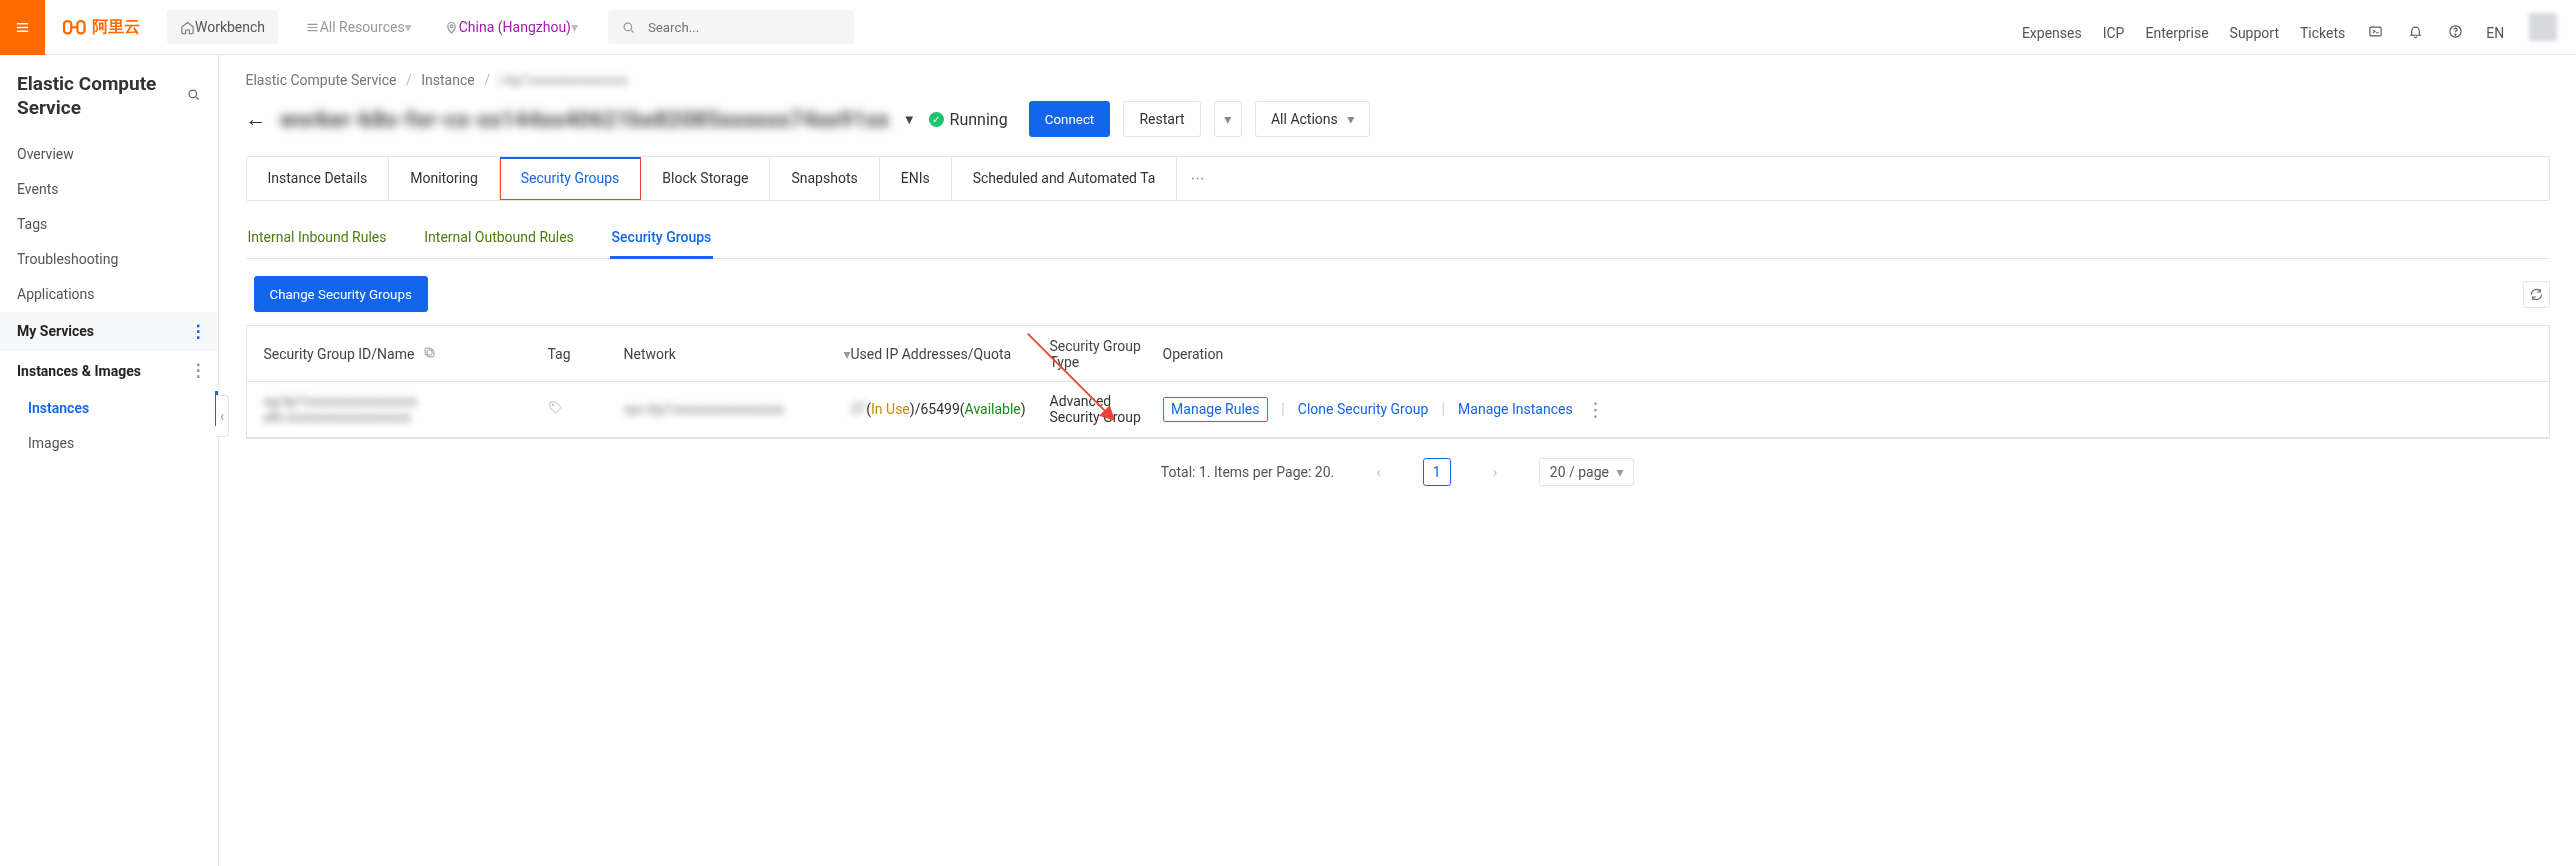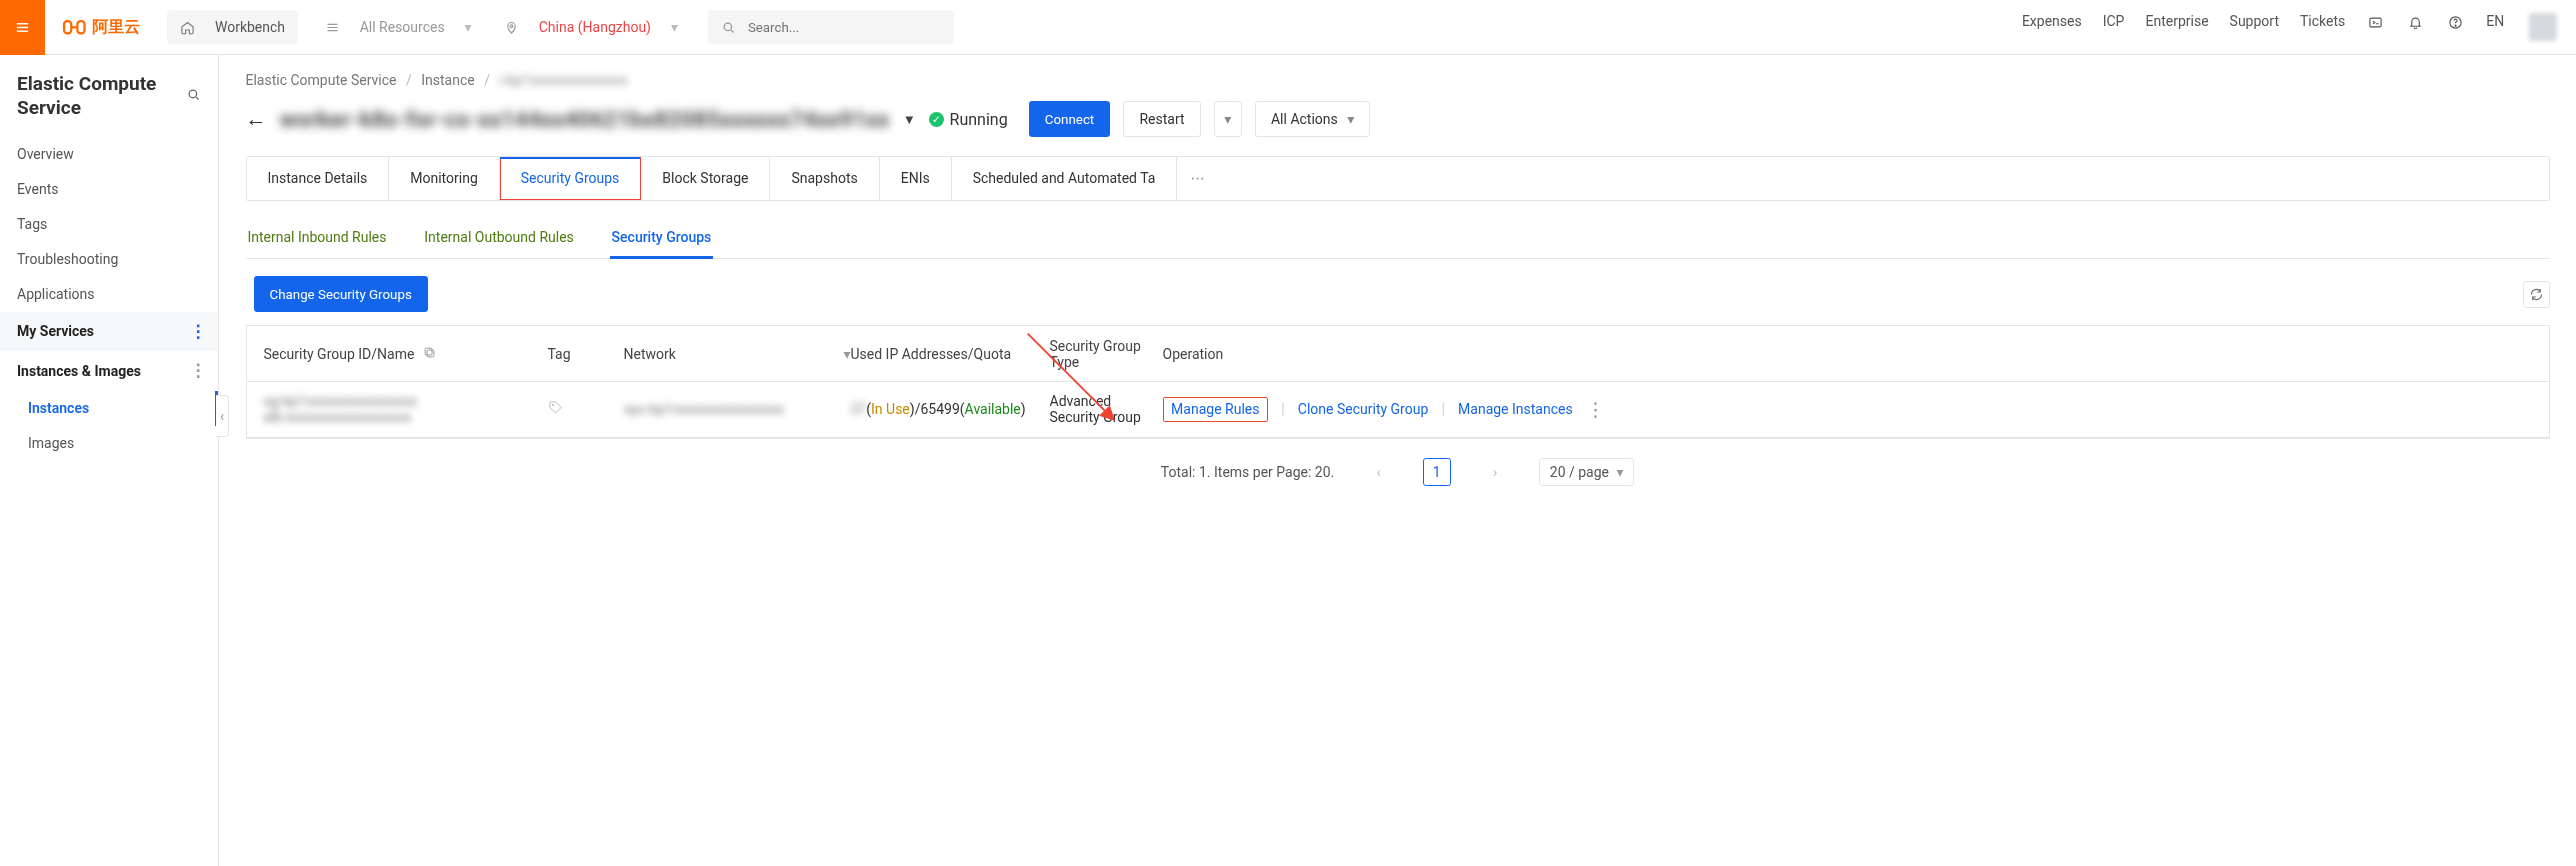--- a/index.html
+++ b/index.html
@@ -16,27 +16,27 @@
     --soft2:#f7f8fa;
   }
   *{box-sizing:border-box;font-family:-apple-system,BlinkMacSystemFont,"Segoe UI",Roboto,Helvetica,Arial,sans-serif;}
   body{margin:0;background:var(--bg);color:var(--text);font-size:14px;}
 
   
   .topbar{display:flex;align-items:center;height:55px;border-bottom:0.9px solid var(--border);}
   .hamburger{width:45px;height:55px;background:var(--orange);display:flex;align-items:center;justify-content:center;color:#fff;}
   .logo{display:flex;align-items:center;gap:5.7px;padding:0 17px;color:var(--orange);font-weight:600;font-size:16px;}
   .logo svg{width:24.6px;height:24.6px;}
-  .pill{display:flex;align-items:center;gap:20px;background:var(--soft);border-radius:3.8px;height:34px;padding:0 13.2px;color:#555;}
+  .pill{display:flex;align-items:center;gap:0;background:var(--soft);border-radius:3.8px;height:34px;padding:0 13.2px;color:#555;}
   .pill.workbench{margin-left:9.5px;}
   .pill.allres{margin-left:13.2px;}
   .pill.region{margin-left:5.7px;}
   .searchbox{flex:0 0 246px;display:flex;align-items:center;gap:9.5px;background:var(--soft);border-radius:3.8px;height:34px;padding:0 13.2px;color:#999;margin-left:17px;}
   .topspacer{flex:1;}
-  .tnav{display:flex;align-items:flex-start;gap:21px;padding:0 19px;color:#555;}
+  .tnav{display:flex;align-items:flex-end;gap:21px;padding:0 19px;color:#555;}
   .tnav .ico{width:19px;height:19px;display:inline-flex;align-items:center;justify-content:center;color:#555;}
   .avatar{width:28px;height:28px;border-radius:2.8px;background:#d7d9de;margin-left:3.8px;filter:blur(1.9px);}
 
   
   .shell{display:flex;min-height:calc(100vh - 55px);}
 
   
   .sidebar{width:219px;border-right:0.9px solid var(--border);padding-top:17px;position:relative;}
   .sb-head{display:flex;align-items:center;justify-content:space-between;padding:0 17px 17px 17px;}
   .sb-title{font-size:19px;font-weight:700;line-height:1.25;}
@@ -142,21 +142,21 @@
       </svg>
     <span style="color:#999">All Resources</span>
     <span style="color:#bbb">▾</span>
   </div>
 
   <div class="pill region" style="background:transparent;">
     <svg class="icon-svg" viewBox="0 0 24 24" fill="none" stroke="#999" stroke-width="1.8">
         <path d="M12 21s-6-5.5-6-11a6 6 0 1 1 12 0c0 5.5-6 11-6 11z"></path>
         <circle cx="12" cy="10" r="2.2"></circle>
       </svg>
-    <span style="color:#ef4444">China (Hangzhou)</span>
+    <span style="color:#a21caf">China (Hangzhou)</span>
     <span style="color:#bbb">▾</span>
   </div>
 
   <div class="searchbox">
     <svg class="icon-svg" viewBox="0 0 24 24" fill="none" stroke="#999" stroke-width="2">
         <circle cx="11" cy="11" r="6"></circle>
         <path d="M20 20l-3.5-3.5"></path>
       </svg>
     <input style="border: none; background: transparent; outline: none; flex: 1 1 0%; color: rgb(85, 85, 85);" placeholder="Search...">
   </div>

